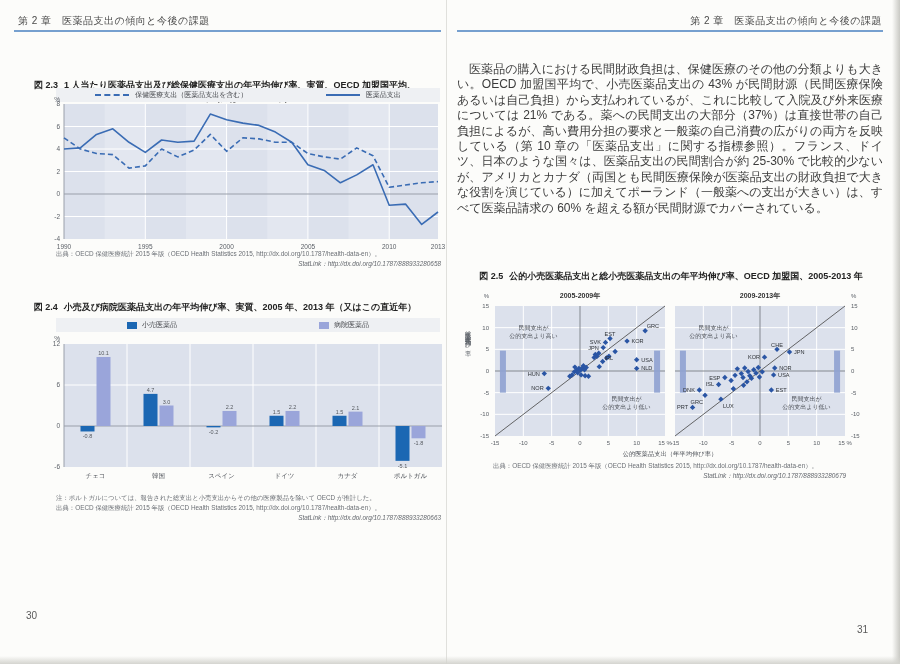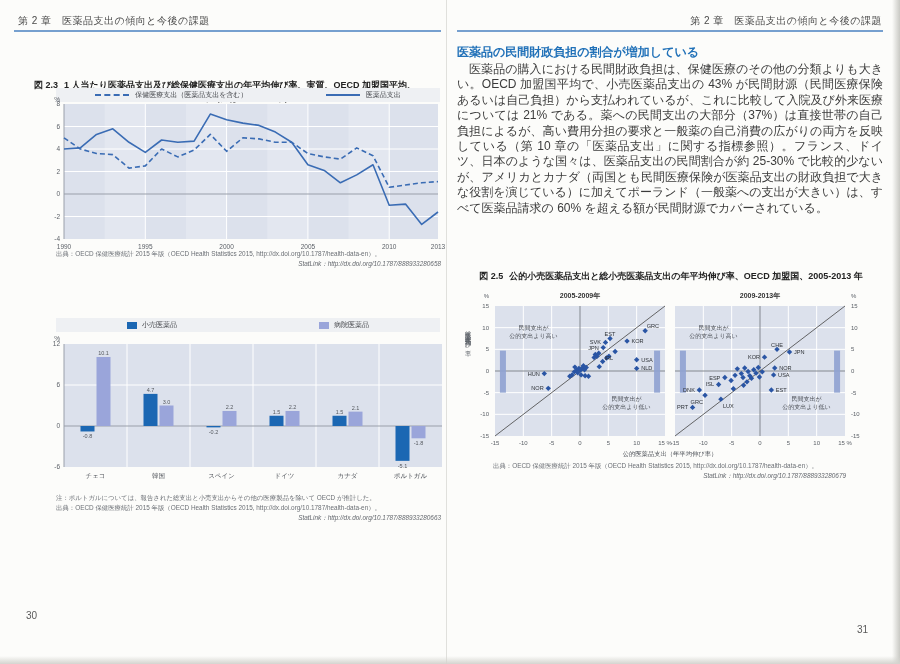--- a/index.html
+++ b/index.html
@@ -103,20 +103,23 @@
       <text x="261.9130434782609" y="149" font-size="6.5" fill="#5a5f66" text-anchor="middle">2005</text>
       <text x="343.2173913043478" y="149" font-size="6.5" fill="#5a5f66" text-anchor="middle">2010</text>
       <text x="392" y="149" font-size="6.5" fill="#5a5f66" text-anchor="middle">2013</text>
       <polyline points="18.0,37.8 34.3,49.0 50.5,53.5 66.8,54.6 83.0,68.1 99.3,65.9 115.6,49.0 131.8,56.9 148.1,50.1 164.3,34.4 180.6,51.3 196.9,37.8 213.1,38.9 229.4,42.3 245.7,42.3 261.9,53.5 278.2,56.9 294.4,59.1 310.7,47.9 327.0,55.7 343.2,87.3 359.5,85.0 375.7,82.8 392.0,81.6" fill="none" stroke="#3a6cb4" stroke-width="1.6" stroke-linejoin="round" stroke-dasharray="5,3"></polyline>
       <polyline points="18.0,49.0 34.3,47.9 50.5,34.4 66.8,28.8 83.0,42.3 99.3,52.4 115.6,40.0 131.8,42.3 148.1,41.1 164.3,14.1 180.6,19.8 196.9,23.1 213.1,25.4 229.4,32.1 245.7,42.3 261.9,64.8 278.2,70.4 294.4,82.8 310.7,74.9 327.0,64.8 343.2,105.3 359.5,104.1 375.7,124.4 392.0,112.0" fill="none" stroke="#3a6cb4" stroke-width="1.6" stroke-linejoin="round"></polyline>
     </svg>
 
   <div class="abs src" style="left:56px;top:250px;width:386px;">出典：OECD 保健医療統計 2015 年版（OECD Health Statistics 2015, http://dx.doi.org/10.1787/health-data-en）。</div>
   <div class="abs statlink" style="left:56px;top:260px;width:385px;">StatLink：http://dx.doi.org/10.1787/888933280658</div>
 
+  <div class="abs fig-title" style="left:20px;width:410px;top:301px;">
+    <span class="fig-label">図 2.4</span><span>小売及び病院医薬品支出の年平均伸び率、実質、2005 年、2013 年（又はこの直近年）</span>
+  </div>
 
   <div class="abs legend-band" style="left:56px;width:384px;top:318px;">
     <span class="leg-item">
       <span class="swatch-sq sq-retail"></span>
       <span>小売医薬品</span>
     </span>
     <span class="leg-item">
       <span class="swatch-sq sq-hospital"></span>
       <span>病院医薬品</span>
     </span>
@@ -173,21 +176,20 @@
   <div class="abs src" style="left:56px;top:504px;width:386px;">出典：OECD 保健医療統計 2015 年版（OECD Health Statistics 2015, http://dx.doi.org/10.1787/health-data-en）。</div>
   <div class="abs statlink" style="left:56px;top:514px;width:385px;">StatLink：http://dx.doi.org/10.1787/888933280663</div>
 
   <div class="abs page-num" style="left:26px;top:610px;">30</div>
 </div>
 
 <div class="page" id="right-page">
   <div class="abs chap-header" style="right:18px;">第 2 章　医薬品支出の傾向と今後の課題</div>
   <div class="abs chap-rule" style="left:10px;width:426px;top:30px;"></div>
 
-  <div class="abs section-heading" style="left:10px;top:44px;">医薬品の民間財政負担の割合が増加している</div>
 
   <div class="abs body-text" style="left:10px;width:426px;top:62px;">医薬品の購入における民間財政負担は、保健医療のその他の分類よりも大きい。OECD 加盟国平均で、小売医薬品支出の 43% が民間財源（民間医療保険あるいは自己負担）から支払われているが、これに比較して入院及び外来医療については 21% である。薬への民間支出の大部分（37%）は直接世帯の自己負担によるが、高い費用分担の要求と一般薬の自己消費の広がりの両方を反映している（第 10 章の「医薬品支出」に関する指標参照）。フランス、ドイツ、日本のような国々は、医薬品支出の民間割合が約 25-30% で比較的少ないが、アメリカとカナダ（両国とも民間医療保険が医薬品支出の財政負担で大きな役割を演じている）に加えてポーランド（一般薬への支出が大きい）は、すべて医薬品請求の 60% を超える額が民間財源でカバーされている。</div>
 
   <div class="abs fig-title" style="left:14px;width:420px;top:270px;">
     <span class="fig-label">図 2.5</span><span>公的小売医薬品支出と総小売医薬品支出の年平均伸び率、OECD 加盟国、2005-2013 年</span>
   </div>
 
   <div class="abs v-label" style="left:16px;top:326px;height:112px;">総医薬品支出（年平均伸び率）</div>
 
   <svg id="scatter-chart" class="abs" style="left:12px;top:284px;" width="420" height="178" viewBox="0 0 420 178">

